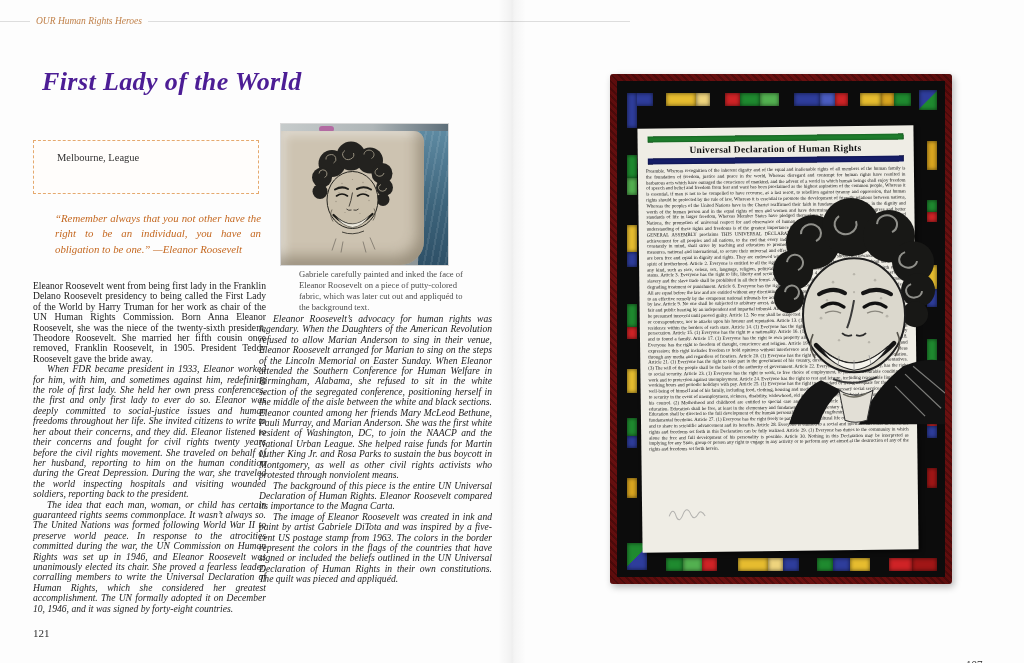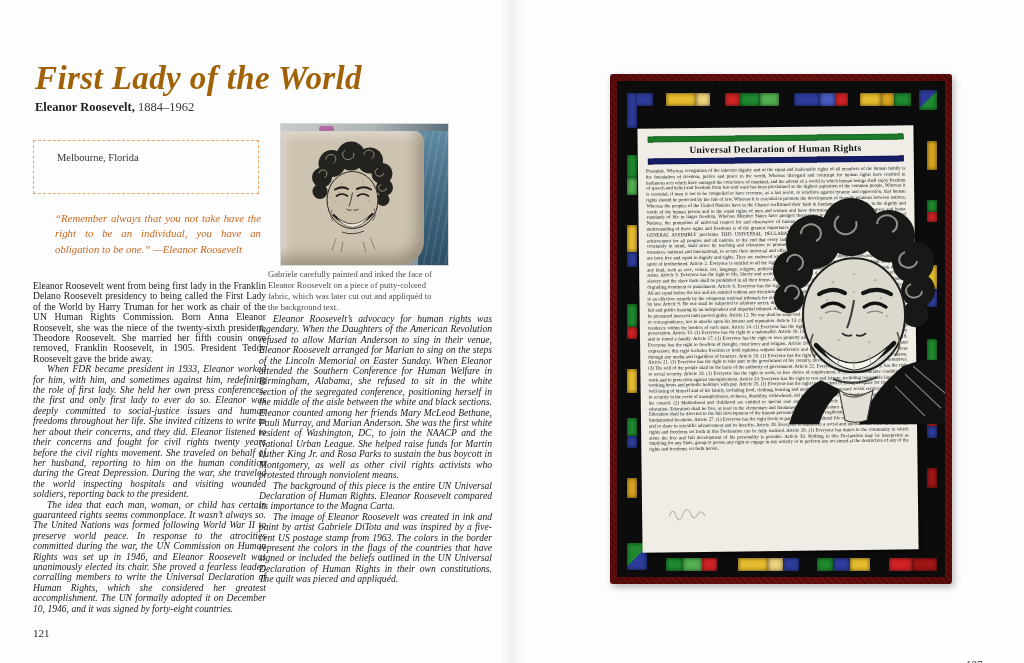--- a/index.html
+++ b/index.html
@@ -8,21 +8,21 @@
   .gutter{position:absolute;left:498px;top:0;width:28px;height:100%;pointer-events:none;
           background:linear-gradient(90deg,rgba(0,0,0,0),rgba(0,0,0,.045) 45%,rgba(0,0,0,.06) 50%,rgba(0,0,0,.035) 58%,rgba(0,0,0,0));}
   
   .header-row{position:absolute;left:0;top:16px;width:630px;display:flex;align-items:center;}
   .rule{height:1px;background:#ddd;}
   .rule.short{width:30px;}
   .rule.long{flex:1;}
   .header-text{font-style:italic;font-size:9.5px;color:#c08049;padding:0 6px;white-space:nowrap;}
   
   .title-block{position:absolute;left:35px;top:60px;width:440px;}
-  .title-block h1{margin:0;font-size:33px;font-style:italic;font-weight:bold;letter-spacing:.4px;color:#a16207;}
+  .title-block h1{margin:7px;font-size:26px;font-style:italic;font-weight:bold;letter-spacing:.4px;color:#4c1d95;}
   .subtitle{margin-top:3px;font-size:12.5px;color:#222;}
   .subtitle .dates{font-weight:normal;color:#3a3a3a;}
   
   .artist-card{position:absolute;left:33px;top:140px;width:202px;height:38px;
                border:1px dashed #e5a96e;padding:8px 4px 6px 18px;background:#fffdfb;}
   .artist-name{font-style:italic;font-size:17px;letter-spacing:1.6px;color:#1d1d1d;}
   .artist-loc{font-size:10.5px;color:#333;margin-top:3px;padding-left:5px;}
   
   .pull-quote{position:absolute;left:55px;top:211px;width:206px;font-style:italic;
               font-size:10.8px;line-height:1.42;color:#c4671f;text-align:justify;}
@@ -37,21 +37,21 @@
   .photo-topstrip{position:absolute;left:0;top:0;width:100%;height:9px;
       background:linear-gradient(90deg,#c6cbcb,#aeb5b7 55%,#5d6e79);}
   .photo-pink{position:absolute;left:38px;top:2px;width:15px;height:6px;background:#b26ba2;border-radius:3px;}
   .photo-blue{position:absolute;right:0;top:7px;width:30px;height:134px;
       background:linear-gradient(180deg,#5e8aa2,#3d647b 55%,#2e5067);}
   .photo-blue:after{content:"";position:absolute;inset:0;opacity:.35;
       background:repeating-linear-gradient(100deg,rgba(255,255,255,.25) 0 2px,transparent 2px 7px);}
   .photo-fabric{position:absolute;left:0;top:7px;width:143px;height:134px;background:#cdc3b1;
       border-radius:0 10px 24px 0;box-shadow:inset -6px -8px 14px rgba(90,80,60,.45),inset 4px 4px 10px rgba(255,255,255,.5);}
   .photo-face{position:absolute;left:22px;top:12px;width:100px;height:122px;}
-  .photo-caption{position:absolute;left:268px;top:269px;width:170px;font-size:8.6px;line-height:11px;color:#4c4c4c;}
+  .photo-caption{position:absolute;left:299px;top:269px;width:170px;font-size:8.6px;line-height:11px;color:#4c4c4c;}
   
   .pagenum{position:absolute;font-size:11px;color:#2e2e2e;}
   .pn-left{left:33px;top:627px;}
   .pn-right{left:966px;top:658px;}
   
   .quilt{position:absolute;left:610px;top:74px;width:342px;height:510px;
          background:radial-gradient(#8c1b1b,#5c0c0c);box-shadow:2px 3px 7px rgba(0,0,0,.28);border-radius:3px;}
   .quilt:before{content:"";position:absolute;inset:0;border-radius:3px;opacity:.5;
          background:repeating-linear-gradient(45deg,rgba(0,0,0,.45) 0 2px,transparent 2px 5px);}
   .quilt-field{position:absolute;left:7px;top:7px;right:7px;bottom:7px;background:#0c0c0c;overflow:hidden;}
@@ -64,35 +64,36 @@
   .decl-title{text-align:center;font-weight:bold;font-size:9.5px;letter-spacing:.3px;color:#111;margin:1px 0 1px;}
   .decl-text{font-size:4.8px;line-height:5.8px;text-align:justify;color:#151515;}
   .quilt-portrait{position:absolute;left:42%;top:12.5%;width:61%;height:67%;}
   .signature{position:absolute;left:9%;bottom:7%;width:40px;height:18px;opacity:.6;}
 </style>
 </head>
 <body>
 
 <div class="spread">
 
+  <div class="header-row">
+    <span class="rule short"></span>
+    <span class="header-text">OUR Human Rights Heroes</span>
+    <span class="rule long"></span>
+  </div>
 
   <div>
     <div class="title-block">
       <h1>First Lady of the World</h1>
-      <div class="subtitle">
-        <b>Eleanor Roosevelt,</b>
-        <span class="dates">1884–1962</span>
-      </div>
     </div>
 
     <div class="artist-card">
-      <div class="artist-loc">Melbourne, Florida</div>
-    </div>
-
-    <div class="pull-quote">“Remember always that you not take have the right to be an individual, you have an obligation to be one.” —Eleanor Roosevelt</div>
+      <div class="artist-loc">Melbourne, League</div>
+    </div>
+
+    <div class="pull-quote">“Remember always that you not other have the right to be an individual, you have an obligation to be one.” —Eleanor Roosevelt</div>
 
     <div class="col col1">
       <p>Eleanor Roosevelt went from being first lady in the Franklin Delano Roosevelt presidency to being called the First Lady of the World by Harry Truman for her work as chair of the UN Human Rights Commission. Born Anna Eleanor Roosevelt, she was the niece of the twenty-sixth president, Theodore Roosevelt. She married her fifth cousin once removed, Franklin Roosevelt, in 1905. President Teddy Roosevelt gave the bride away.</p>
       <p class="indent">When FDR became president in 1933, Eleanor worked for him, with him, and sometimes against him, redefining the role of first lady. She held her own press conferences, the first and only first lady to ever do so. Eleanor was deeply committed to social-justice issues and human freedoms throughout her life. She invited citizens to write to her about their concerns, and they did. Eleanor listened to their concerns and fought for civil rights twenty years before the civil rights movement. She traveled on behalf of her husband, reporting to him on the human condition during the Great Depression. During the war, she traveled the world inspecting hospitals and visiting wounded soldiers, reporting back to the president.</p>
       <p class="indent">The idea that each man, woman, or child has certain guaranteed rights seems commonplace. It wasn’t always so. The United Nations was formed following World War II to preserve world peace. In response to the atrocities committed during the war, the UN Commission on Human Rights was set up in 1946, and Eleanor Roosevelt was unanimously elected its chair. She proved a fearless leader, corralling members to write the Universal Declaration of Human Rights, which she considered her greatest accomplishment. The UN formally adopted it on December 10, 1946, and it was signed by forty-eight countries.</p>
     </div>
 
     <div class="photo">
       <div class="photo-topstrip"></div>
       <div class="photo-pink"></div>

